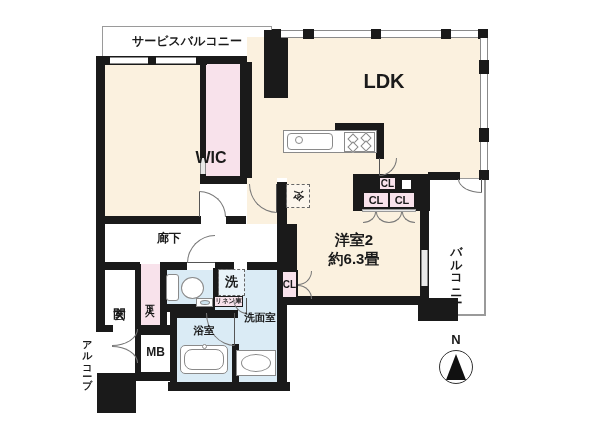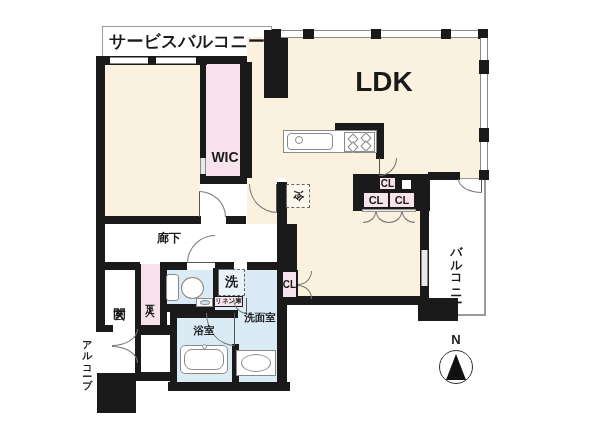--- a/index.html
+++ b/index.html
@@ -181,33 +181,36 @@
   <div class="abs arc arc-tr leaf-l" style="left:199px;top:191px;width:27px;height:26px;"></div>
   <div class="abs arc arc-bl leaf-r" style="left:249px;top:184px;width:28px;height:29px;"></div>
   <div class="abs arc arc-tl leaf-b" style="left:187px;top:235px;width:28px;height:28px;"></div>
   <div class="abs arc arc-bl leaf-r" style="left:233px;top:298px;width:14px;height:16px;"></div>
   <div class="abs arc arc-bl leaf-r" style="left:206px;top:313px;width:29px;height:33px;"></div>
   <div class="abs arc arc-br leaf-l" style="left:379px;top:158px;width:18px;height:18px;"></div>
   <div class="abs arc arc-bl leaf-r" style="left:458px;top:179px;width:24px;height:14px;"></div>
   <div class="abs arc arc-br" style="left:112px;top:329px;width:26px;height:17px;"></div>
   <div class="abs arc arc-tr" style="left:112px;top:346px;width:26px;height:17px;"></div>
 
-  <div class="abs lbl" style="left:102px;top:26px;width:170px;height:31px;font-size:17px;">
+  <div class="abs lbl" style="left:102px;top:26px;width:170px;height:31px;font-size:12px;">
     <span>サービスバルコニー</span>
   </div>
 
 
-  <div class="abs lbl" style="left:206px;top:150px;width:38px;height:16px;font-size:14px;">
+  <div class="abs lbl" style="left:192px;top:150px;width:38px;height:16px;font-size:16px;">
     <span>WIC</span>
   </div>
 
   <div class="abs lbl" style="left:328px;top:56px;width:112px;height:50px;font-size:18px;">
-    <span><span style="font-size:28px;">LDK</span><br></span>
-  </div>
-
+    <span><span style="font-size:20px;">LDK</span><br></span>
+  </div>
+
+  <div class="abs lbl" style="left:298px;top:228px;width:112px;height:44px;font-size:15px;">
+    <span><span>洋室2</span><br><span>約6.3畳</span></span>
+  </div>
 
   <div class="abs lbl vert" style="left:447px;top:222px;width:18px;height:90px;font-size:12px;">
     <span>バルコニー</span>
   </div>
 
   <div class="abs lbl" style="left:150px;top:230px;width:38px;height:16px;font-size:12px;font-family:Liberation Serif, serif;">
     <span>廊下</span>
   </div>
 
   <div class="abs lbl vert" style="left:110px;top:276px;width:18px;height:46px;font-size:12px;">
@@ -215,20 +218,23 @@
   </div>
 
   <div class="abs lbl vert" style="left:142px;top:272px;width:16px;height:52px;font-size:9.5px;">
     <span>下足入</span>
   </div>
 
   <div class="abs lbl vert" style="left:79px;top:322px;width:15px;height:72px;font-size:10px;">
     <span>アルコーブ</span>
   </div>
 
+  <div class="abs lbl" style="left:141px;top:333px;width:29px;height:39px;font-size:12px;">
+    <span>MB</span>
+  </div>
 
   <div class="abs lbl" style="left:186px;top:324px;width:36px;height:14px;font-size:10.5px;">
     <span>浴室</span>
   </div>
 
   <div class="abs lbl" style="left:237px;top:311px;width:46px;height:14px;font-size:10.5px;">
     <span>洗面室</span>
   </div>
 
   <div class="abs" style="left:436px;top:333px;width:40px;height:54px;">

